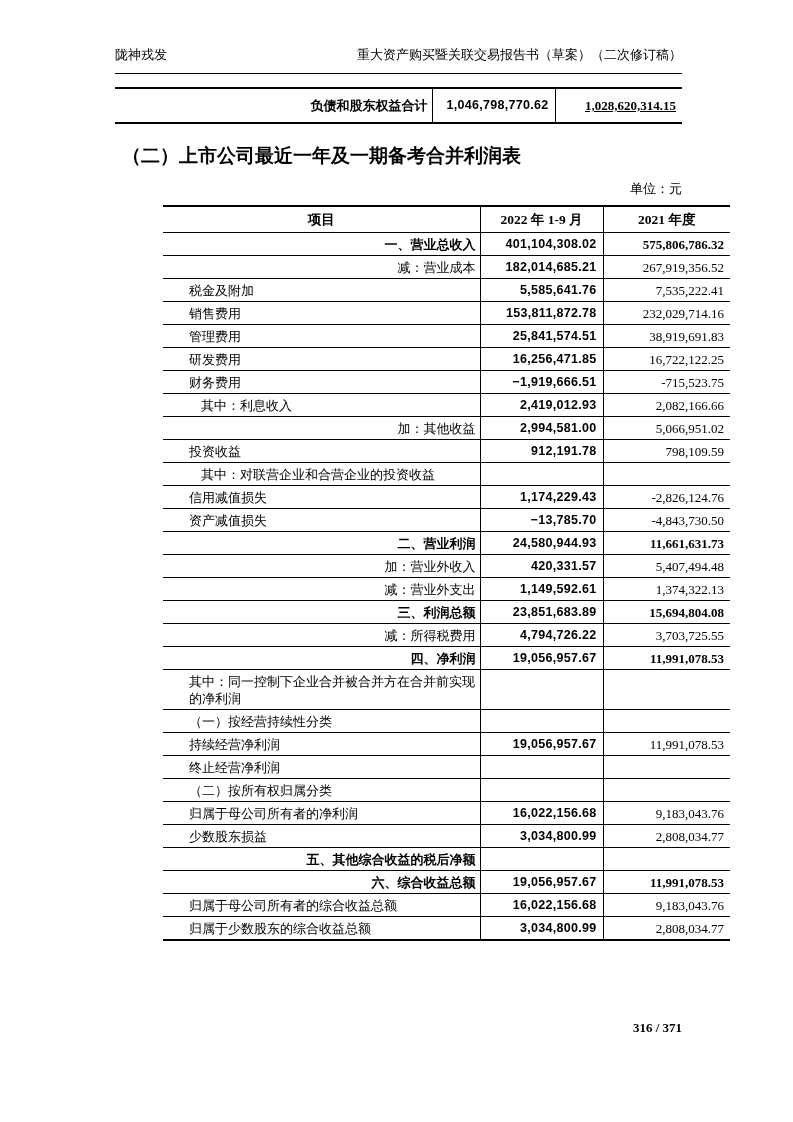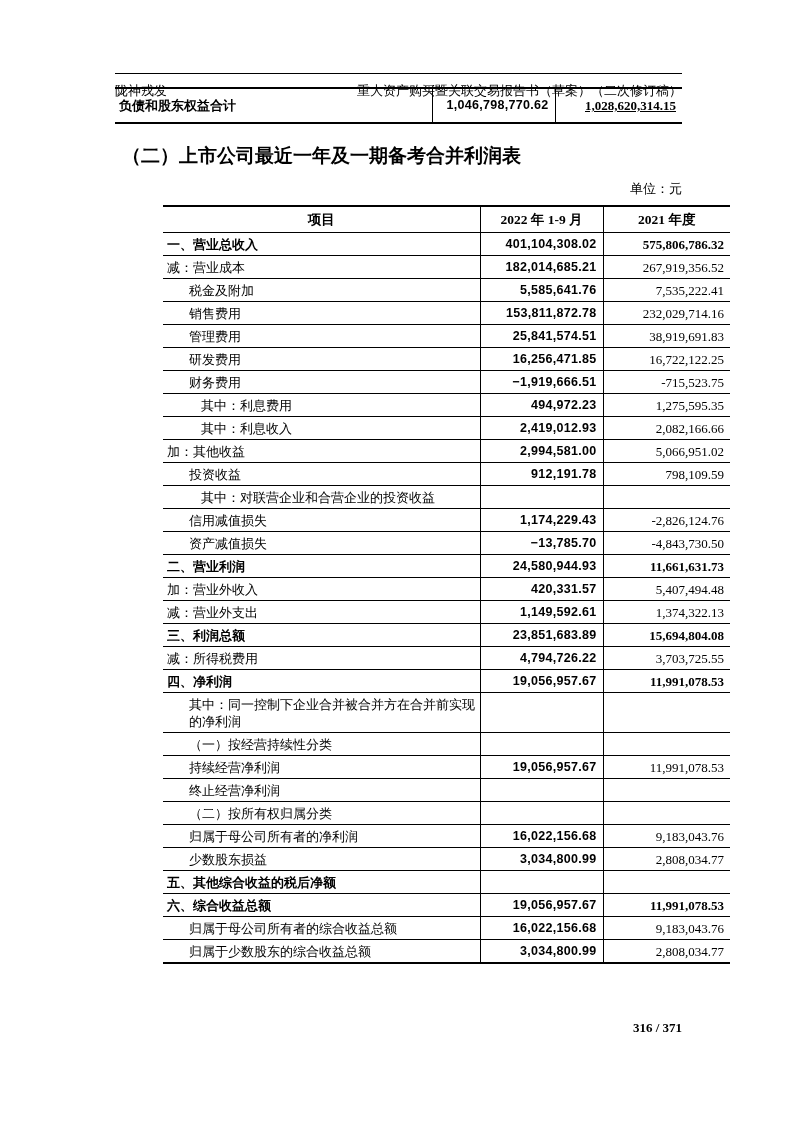--- a/index.html
+++ b/index.html
@@ -5,21 +5,21 @@
   html,body{margin:0;padding:0;background:#e8e8e8;}
   .page{
     position:relative;width:793px;height:1122px;background:#ffffff;
     margin:0 auto;overflow:hidden;color:#000;
     font-family:"Liberation Serif","DejaVu Serif",serif;
   }
   
   .page-header{
     position:absolute;top:47px;left:115px;width:567px;
     display:flex;justify-content:space-between;align-items:flex-end;
-    font-size:13px;line-height:16px;margin-top:36px;
+    font-size:13px;line-height:16px;
   }
   .header-rule{
     position:absolute;top:73px;left:115px;width:567px;
     border-top:1.5px solid #000;
   }
   
   table.fin{
     border-collapse:collapse;table-layout:fixed;width:567px;
     border-top:2.5px solid #000;border-bottom:2.5px solid #000;
   }
@@ -66,21 +66,21 @@
     padding:4px 4px;line-height:17px;
     border-bottom:1.5px solid #000;
   }
   .main-tbl th.h-2022,.main-tbl th.h-2021{
     font-family:"Liberation Serif","DejaVu Serif",serif;
   }
   .main-tbl th.h-2022{border-left:1.5px solid #000;border-right:1.5px solid #000;}
   .section-row .c-label{font-weight:700;}
   .section-row .c-2021{font-weight:700;}
   .section-row td{border-bottom:1.5px solid #000;}
-  .ind0{padding-left:4px;}
+  .ind0{padding-left:4px;text-align:right;}
   .ind1{padding-left:26px;}
   .ind2{padding-left:38px;}
   
   .page-footer{
     position:absolute;top:1020px;left:115px;width:567px;
     text-align:right;font-size:13px;font-weight:700;line-height:16px;
   }
 </style>
 </head>
 <body>
@@ -154,25 +154,20 @@
           <td class="c-label ind1">研发费用</td>
           <td class="c-2022">16,256,471.85</td>
           <td class="c-2021">16,722,122.25</td>
         </tr>
         <tr>
           <td class="c-label ind1">财务费用</td>
           <td class="c-2022">−1,919,666.51</td>
           <td class="c-2021">-715,523.75</td>
         </tr>
         <tr>
-          <td class="c-label ind2">其中：利息费用</td>
-          <td class="c-2022">494,972.23</td>
-          <td class="c-2021">1,275,595.35</td>
-        </tr>
-        <tr>
           <td class="c-label ind2">其中：利息收入</td>
           <td class="c-2022">2,419,012.93</td>
           <td class="c-2021">2,082,166.66</td>
         </tr>
         <tr>
           <td class="c-label ind0">加：其他收益</td>
           <td class="c-2022">2,994,581.00</td>
           <td class="c-2021">5,066,951.02</td>
         </tr>
         <tr>

